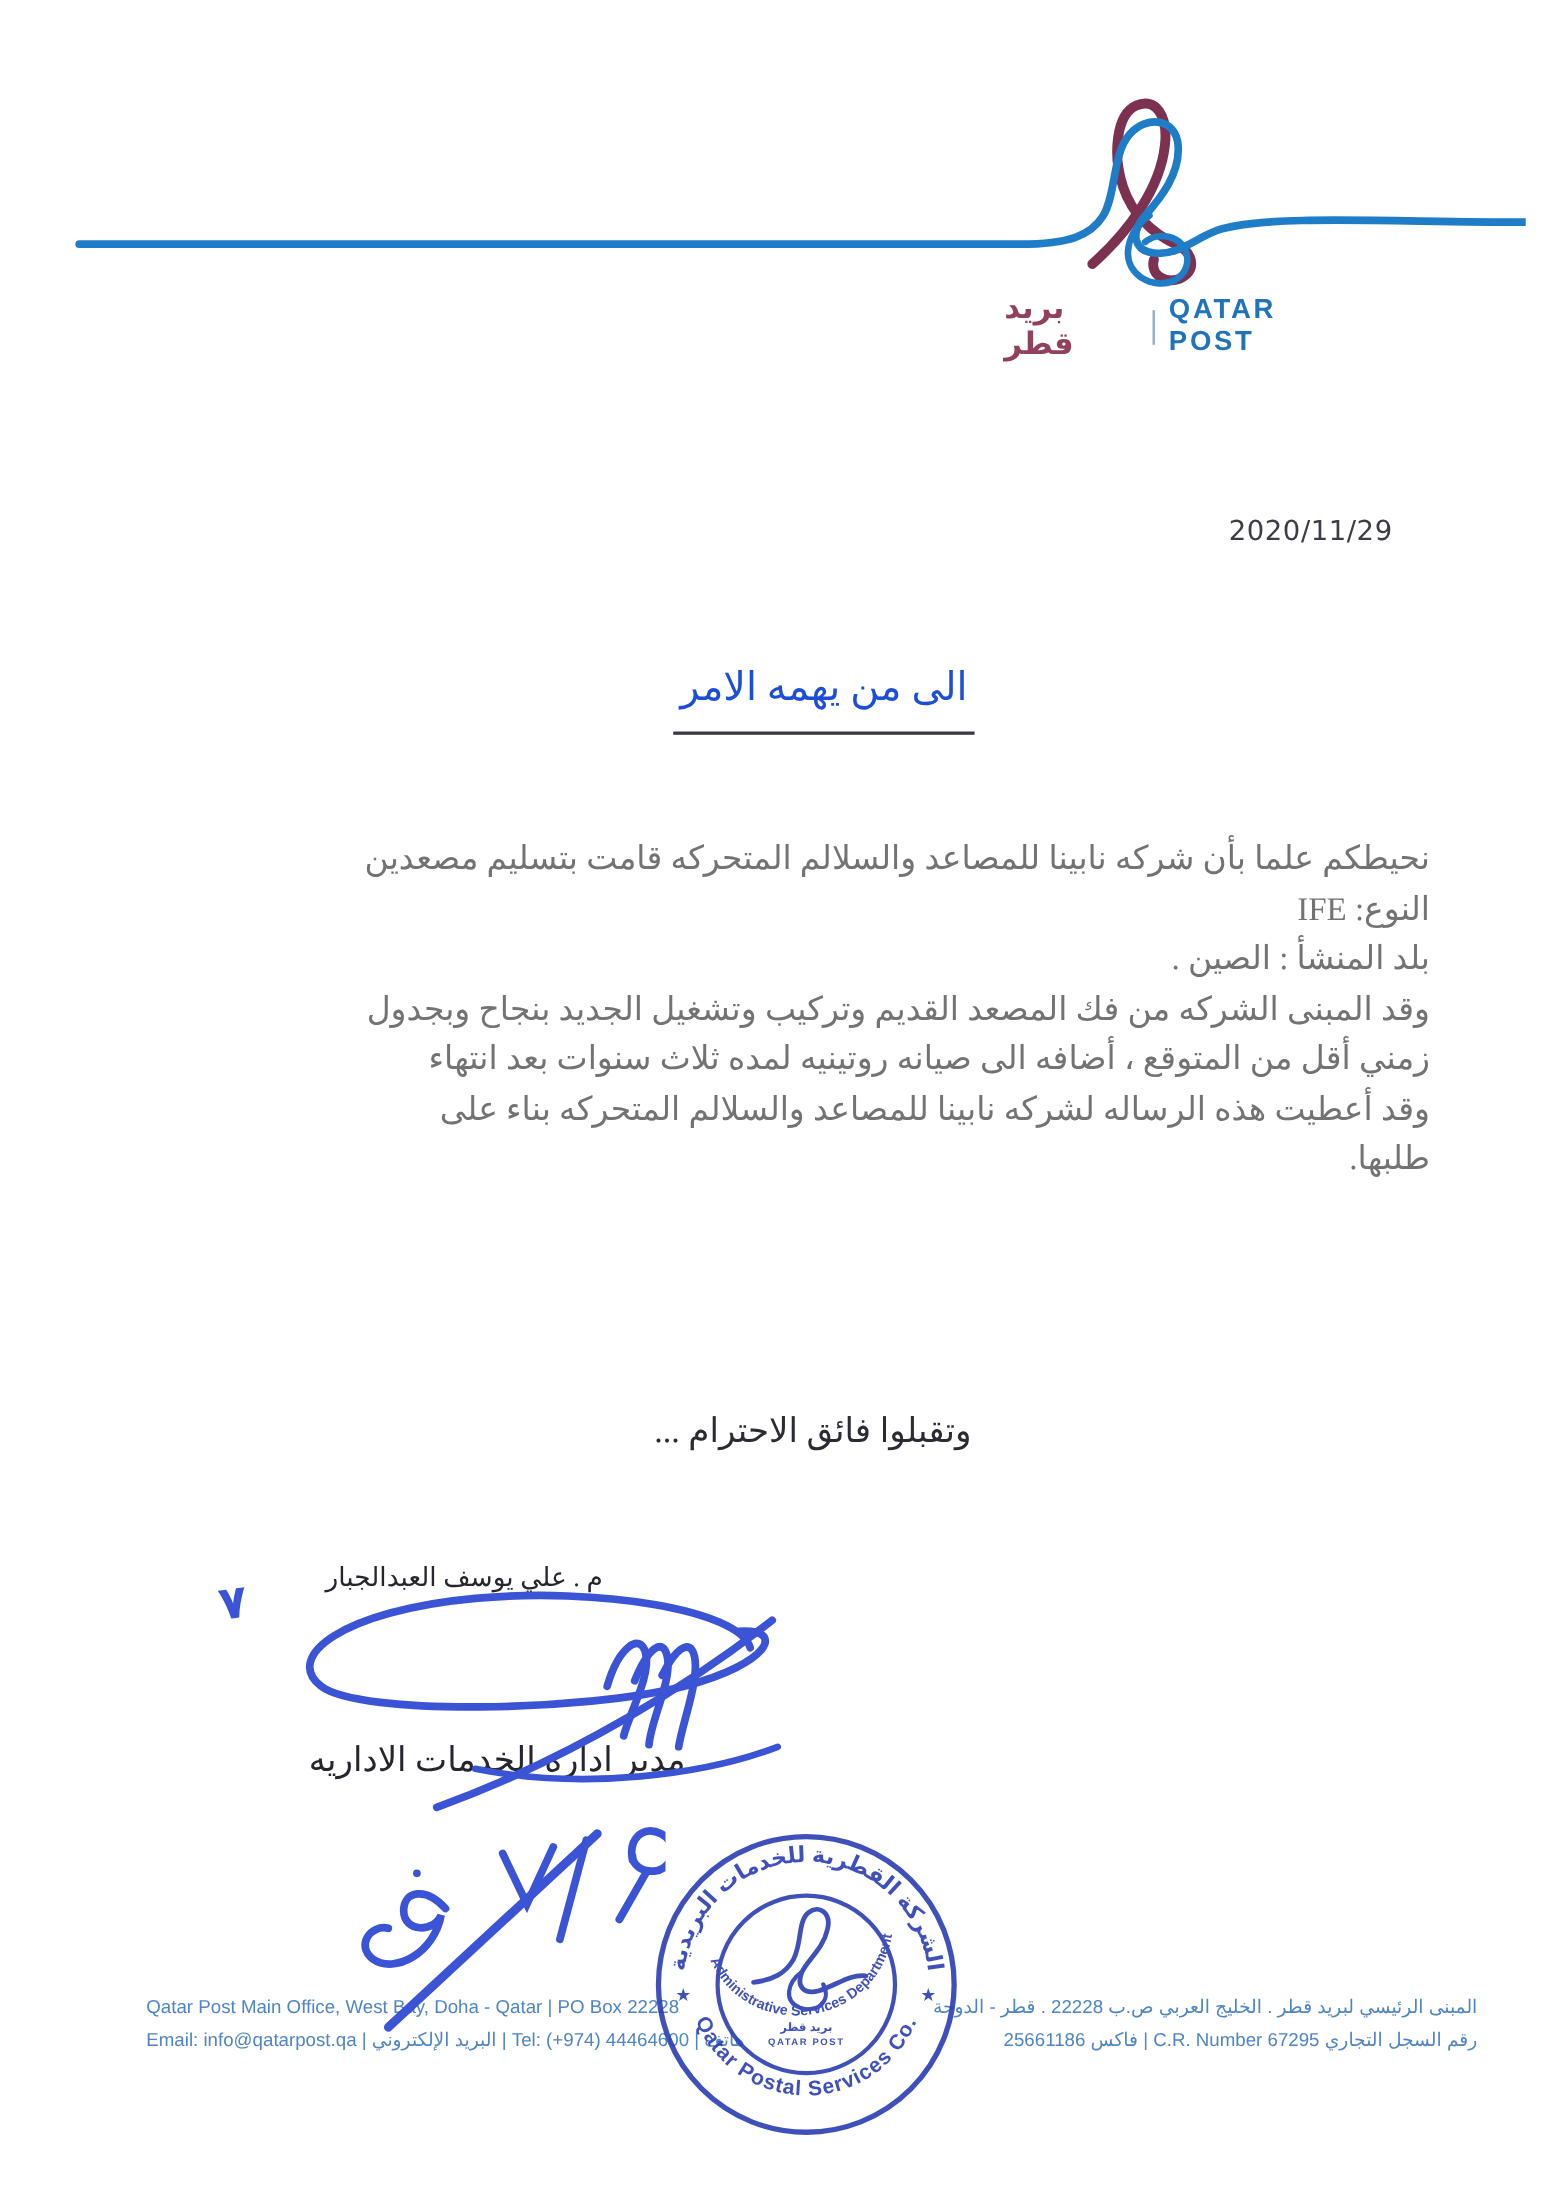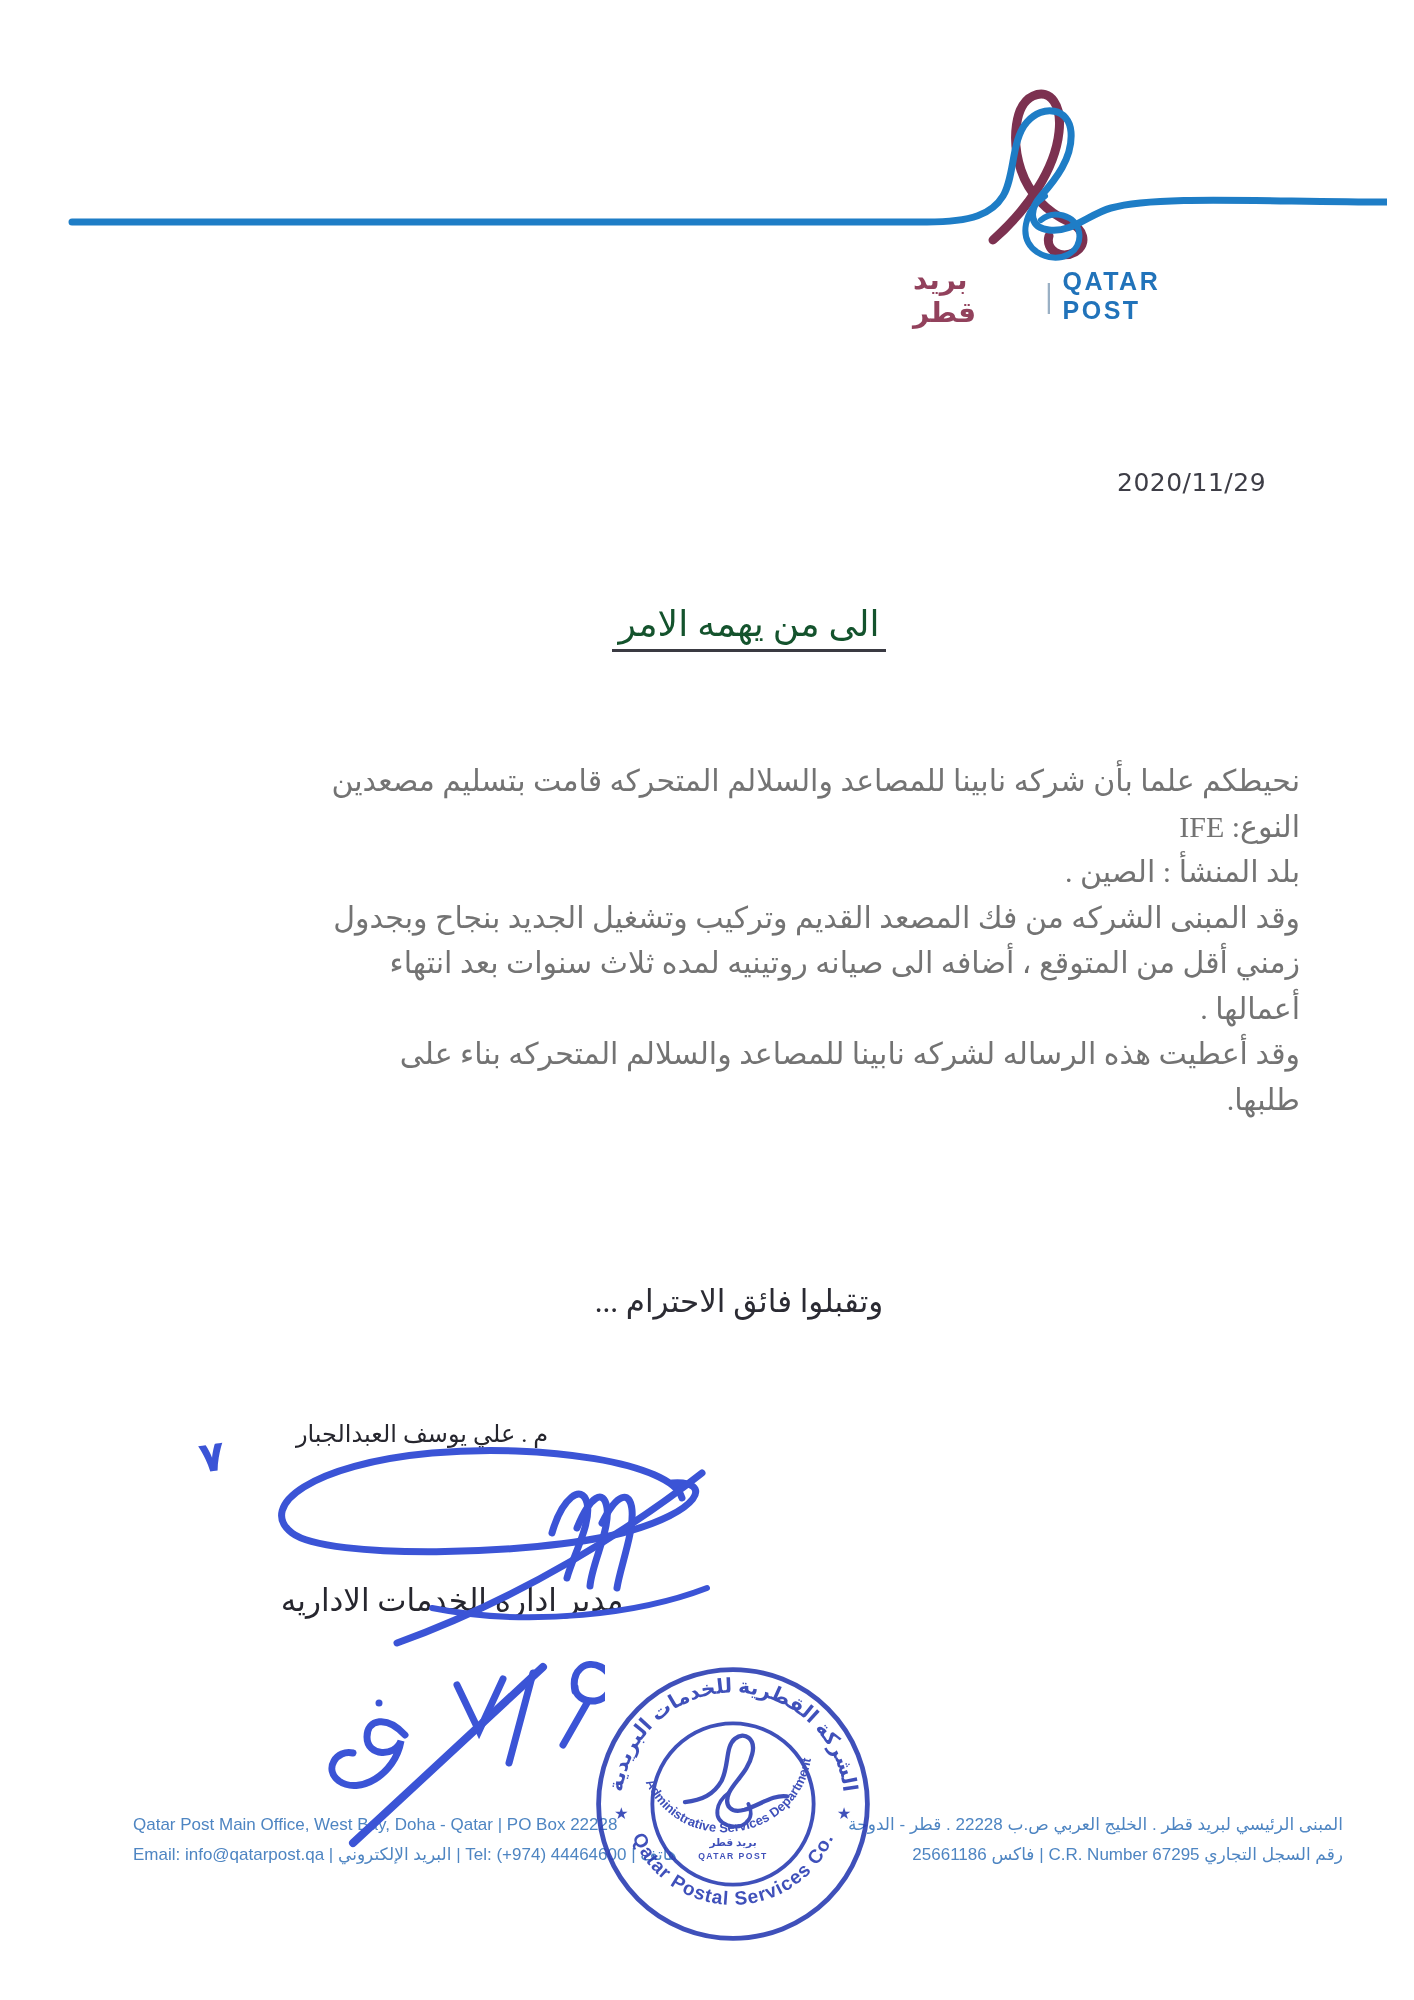--- a/index.html
+++ b/index.html
@@ -18,22 +18,22 @@
   .logo-sep{font-size:28px;color:#9ab0c4;font-weight:400;transform:scaleY(1.2);}
   .logo-en{font-size:25px;font-weight:700;color:#2173ba;letter-spacing:2.5px;}
   
   .date{
     left:1090px;top:468px;width:160px;font-family:"DejaVu Sans","Liberation Sans",sans-serif;
     font-size:25px;font-weight:500;color:#3d3d46;letter-spacing:0.5px;
   }
   
   .title-wrap{left:0;top:603px;width:1444px;text-align:center;}
   .title{
-    display:inline-block;font-size:36px;color:#14532d;direction:rtl;
-    border-bottom:3px solid #3a3a42;padding:0 6px 4px 6px;
+    display:inline-block;font-size:36px;color:#1d4ed8;direction:rtl;
+    border-bottom:3px solid #3a3a42;padding:0 6px 20px 6px;
   }
   
   .body-block{
     left:165px;top:758px;width:1108px;direction:rtl;
     font-size:30px;line-height:45.5px;color:#737373;
   }
   .closing{
     left:0;top:1283px;width:1424px;text-align:center;direction:rtl;
     font-size:31px;color:#2b2b33;
   }
@@ -83,21 +83,20 @@
   <div class="abs title-wrap">
     <span class="title">الى من يهمه الامر</span>
   </div>
 
   <div class="abs body-block">
     <div>نحيطكم علما بأن شركه نابينا للمصاعد والسلالم المتحركه قامت بتسليم مصعدين</div>
     <div>النوع: IFE</div>
     <div>بلد المنشأ : الصين .</div>
     <div>وقد المبنى الشركه من فك المصعد القديم وتركيب وتشغيل الجديد بنجاح وبجدول</div>
     <div>زمني أقل من المتوقع ، أضافه الى صيانه روتينيه لمده ثلاث سنوات بعد انتهاء</div>
-    <div>أعمالها .</div>
     <div>وقد أعطيت هذه الرساله لشركه نابينا للمصاعد والسلالم المتحركه بناء على</div>
     <div>طلبها.</div>
   </div>
 
   <div class="abs closing">وتقبلوا فائق الاحترام ...</div>
 
   <div class="abs pen-mark">٧</div>
   <div class="abs sig-name">م . علي يوسف العبدالجبار</div>
 
   <svg class="abs sig-svg" viewBox="0 0 520 210">

